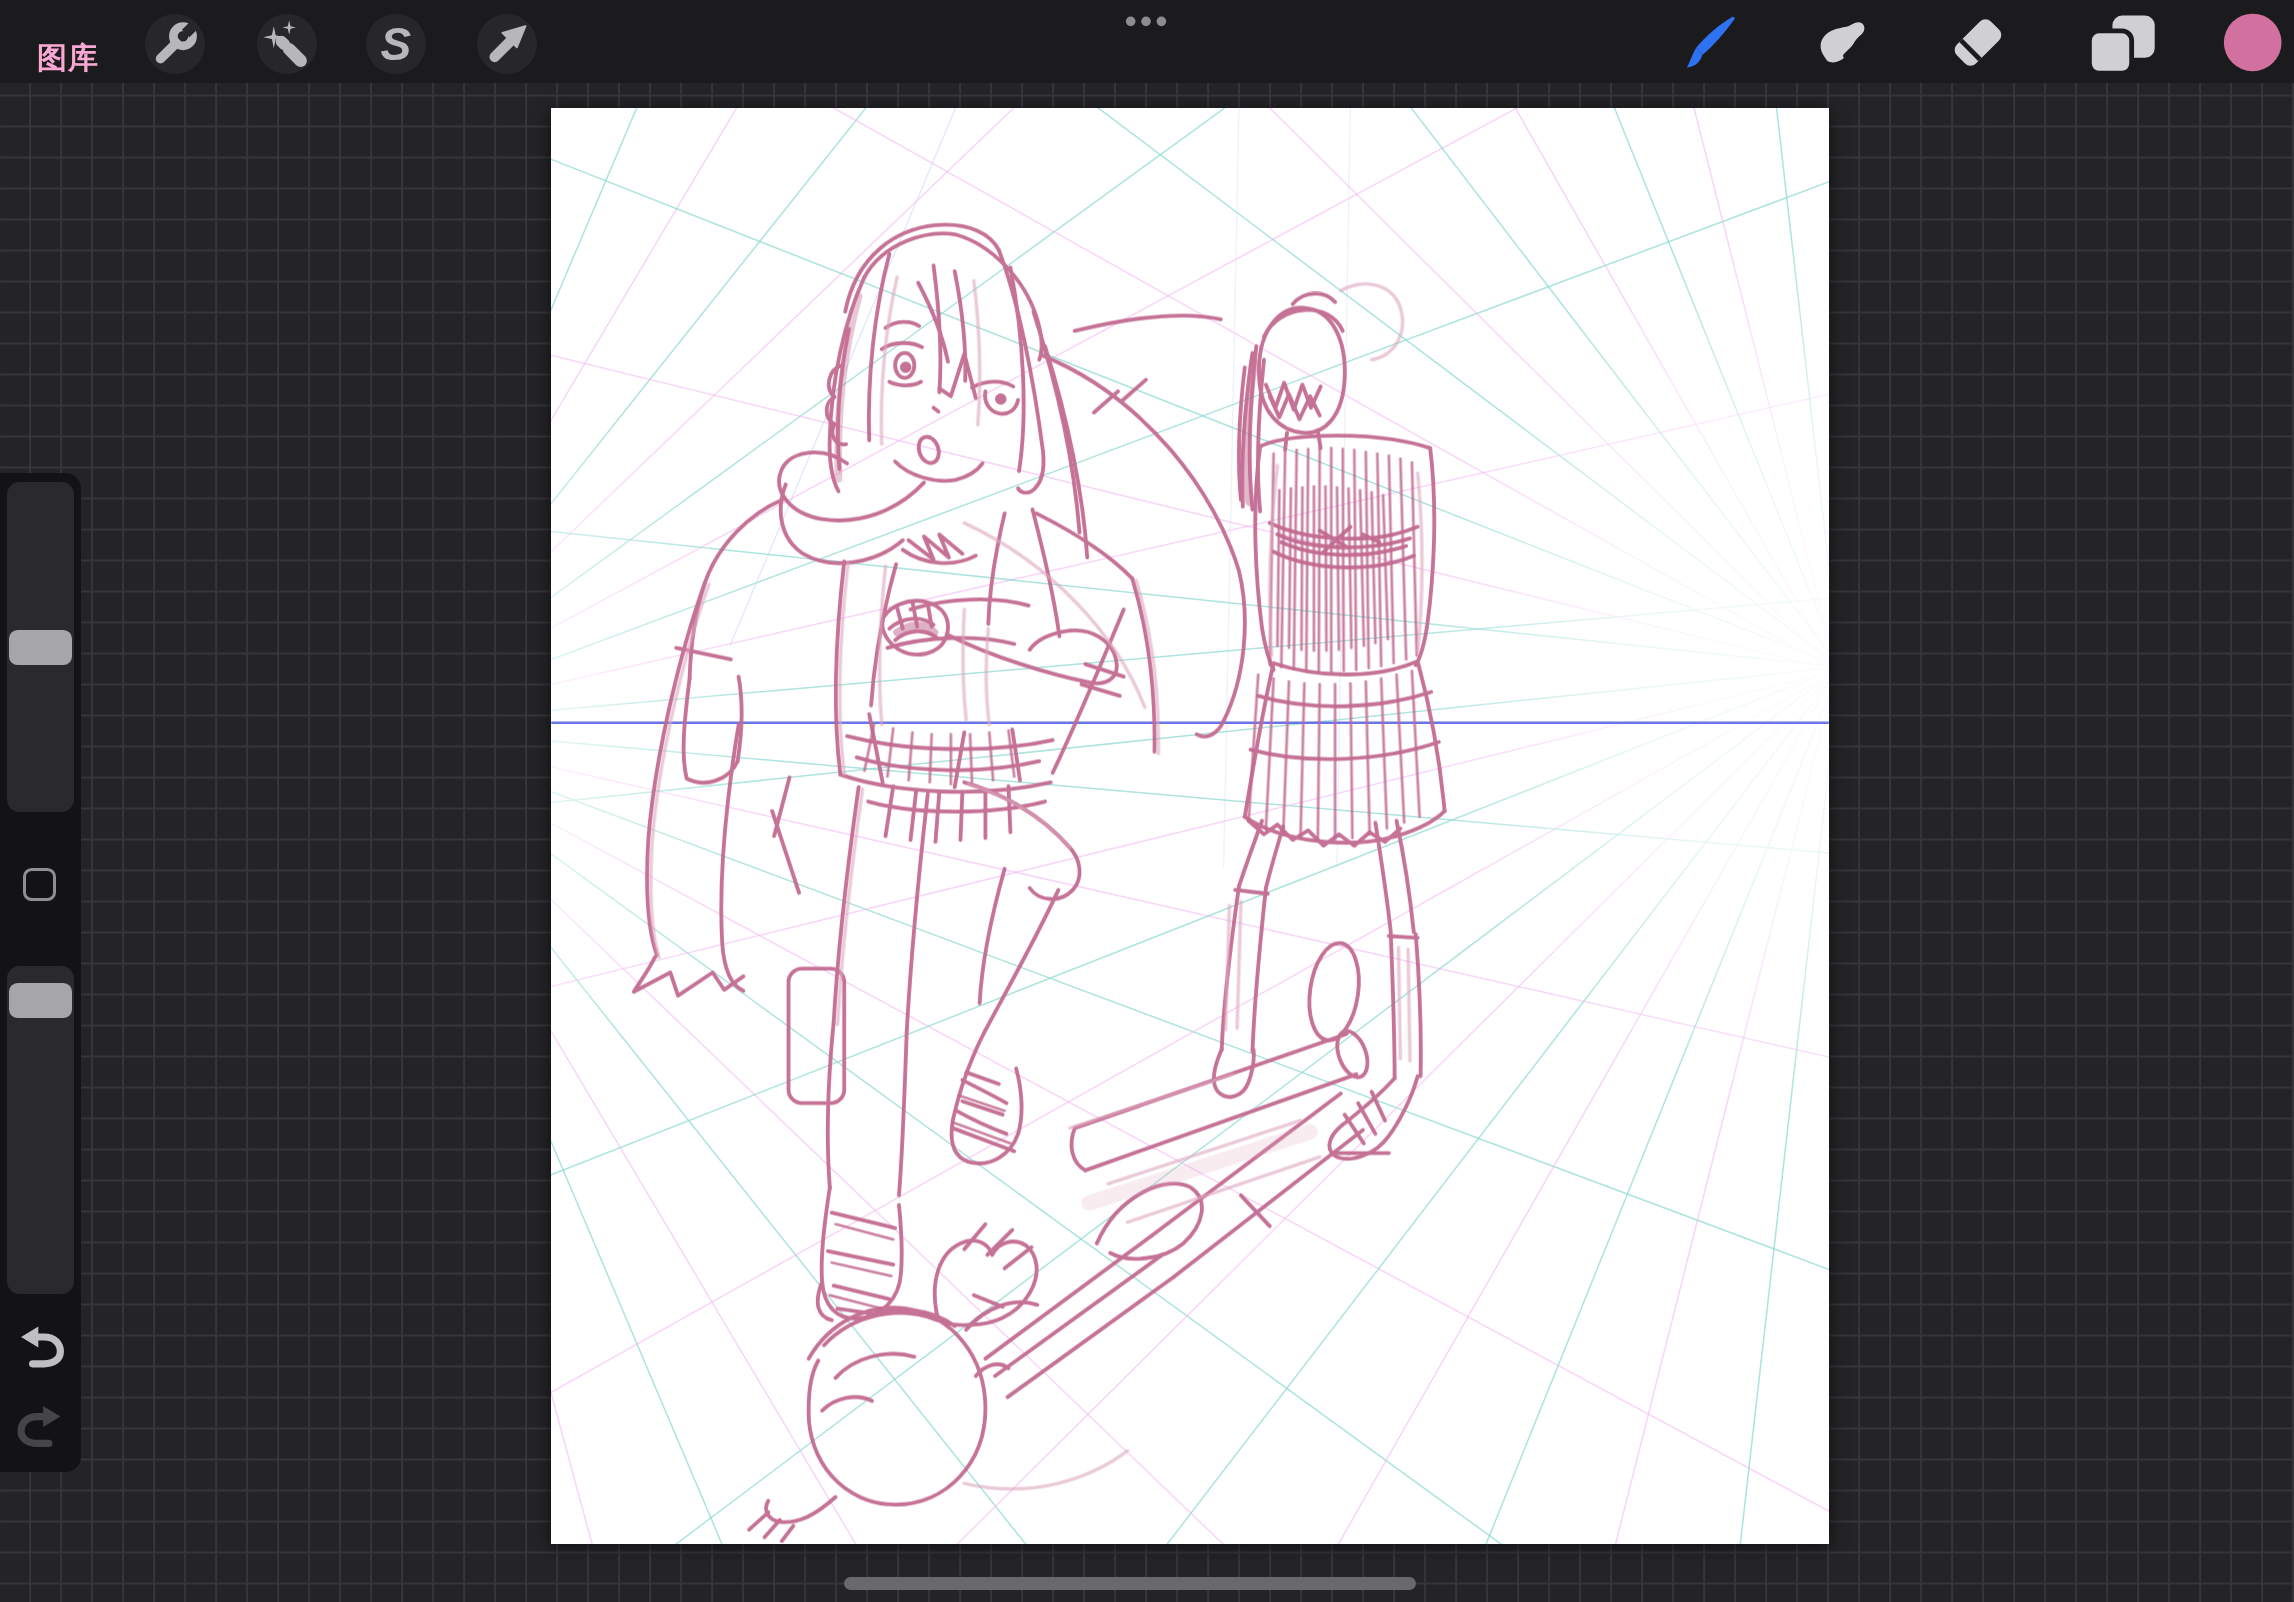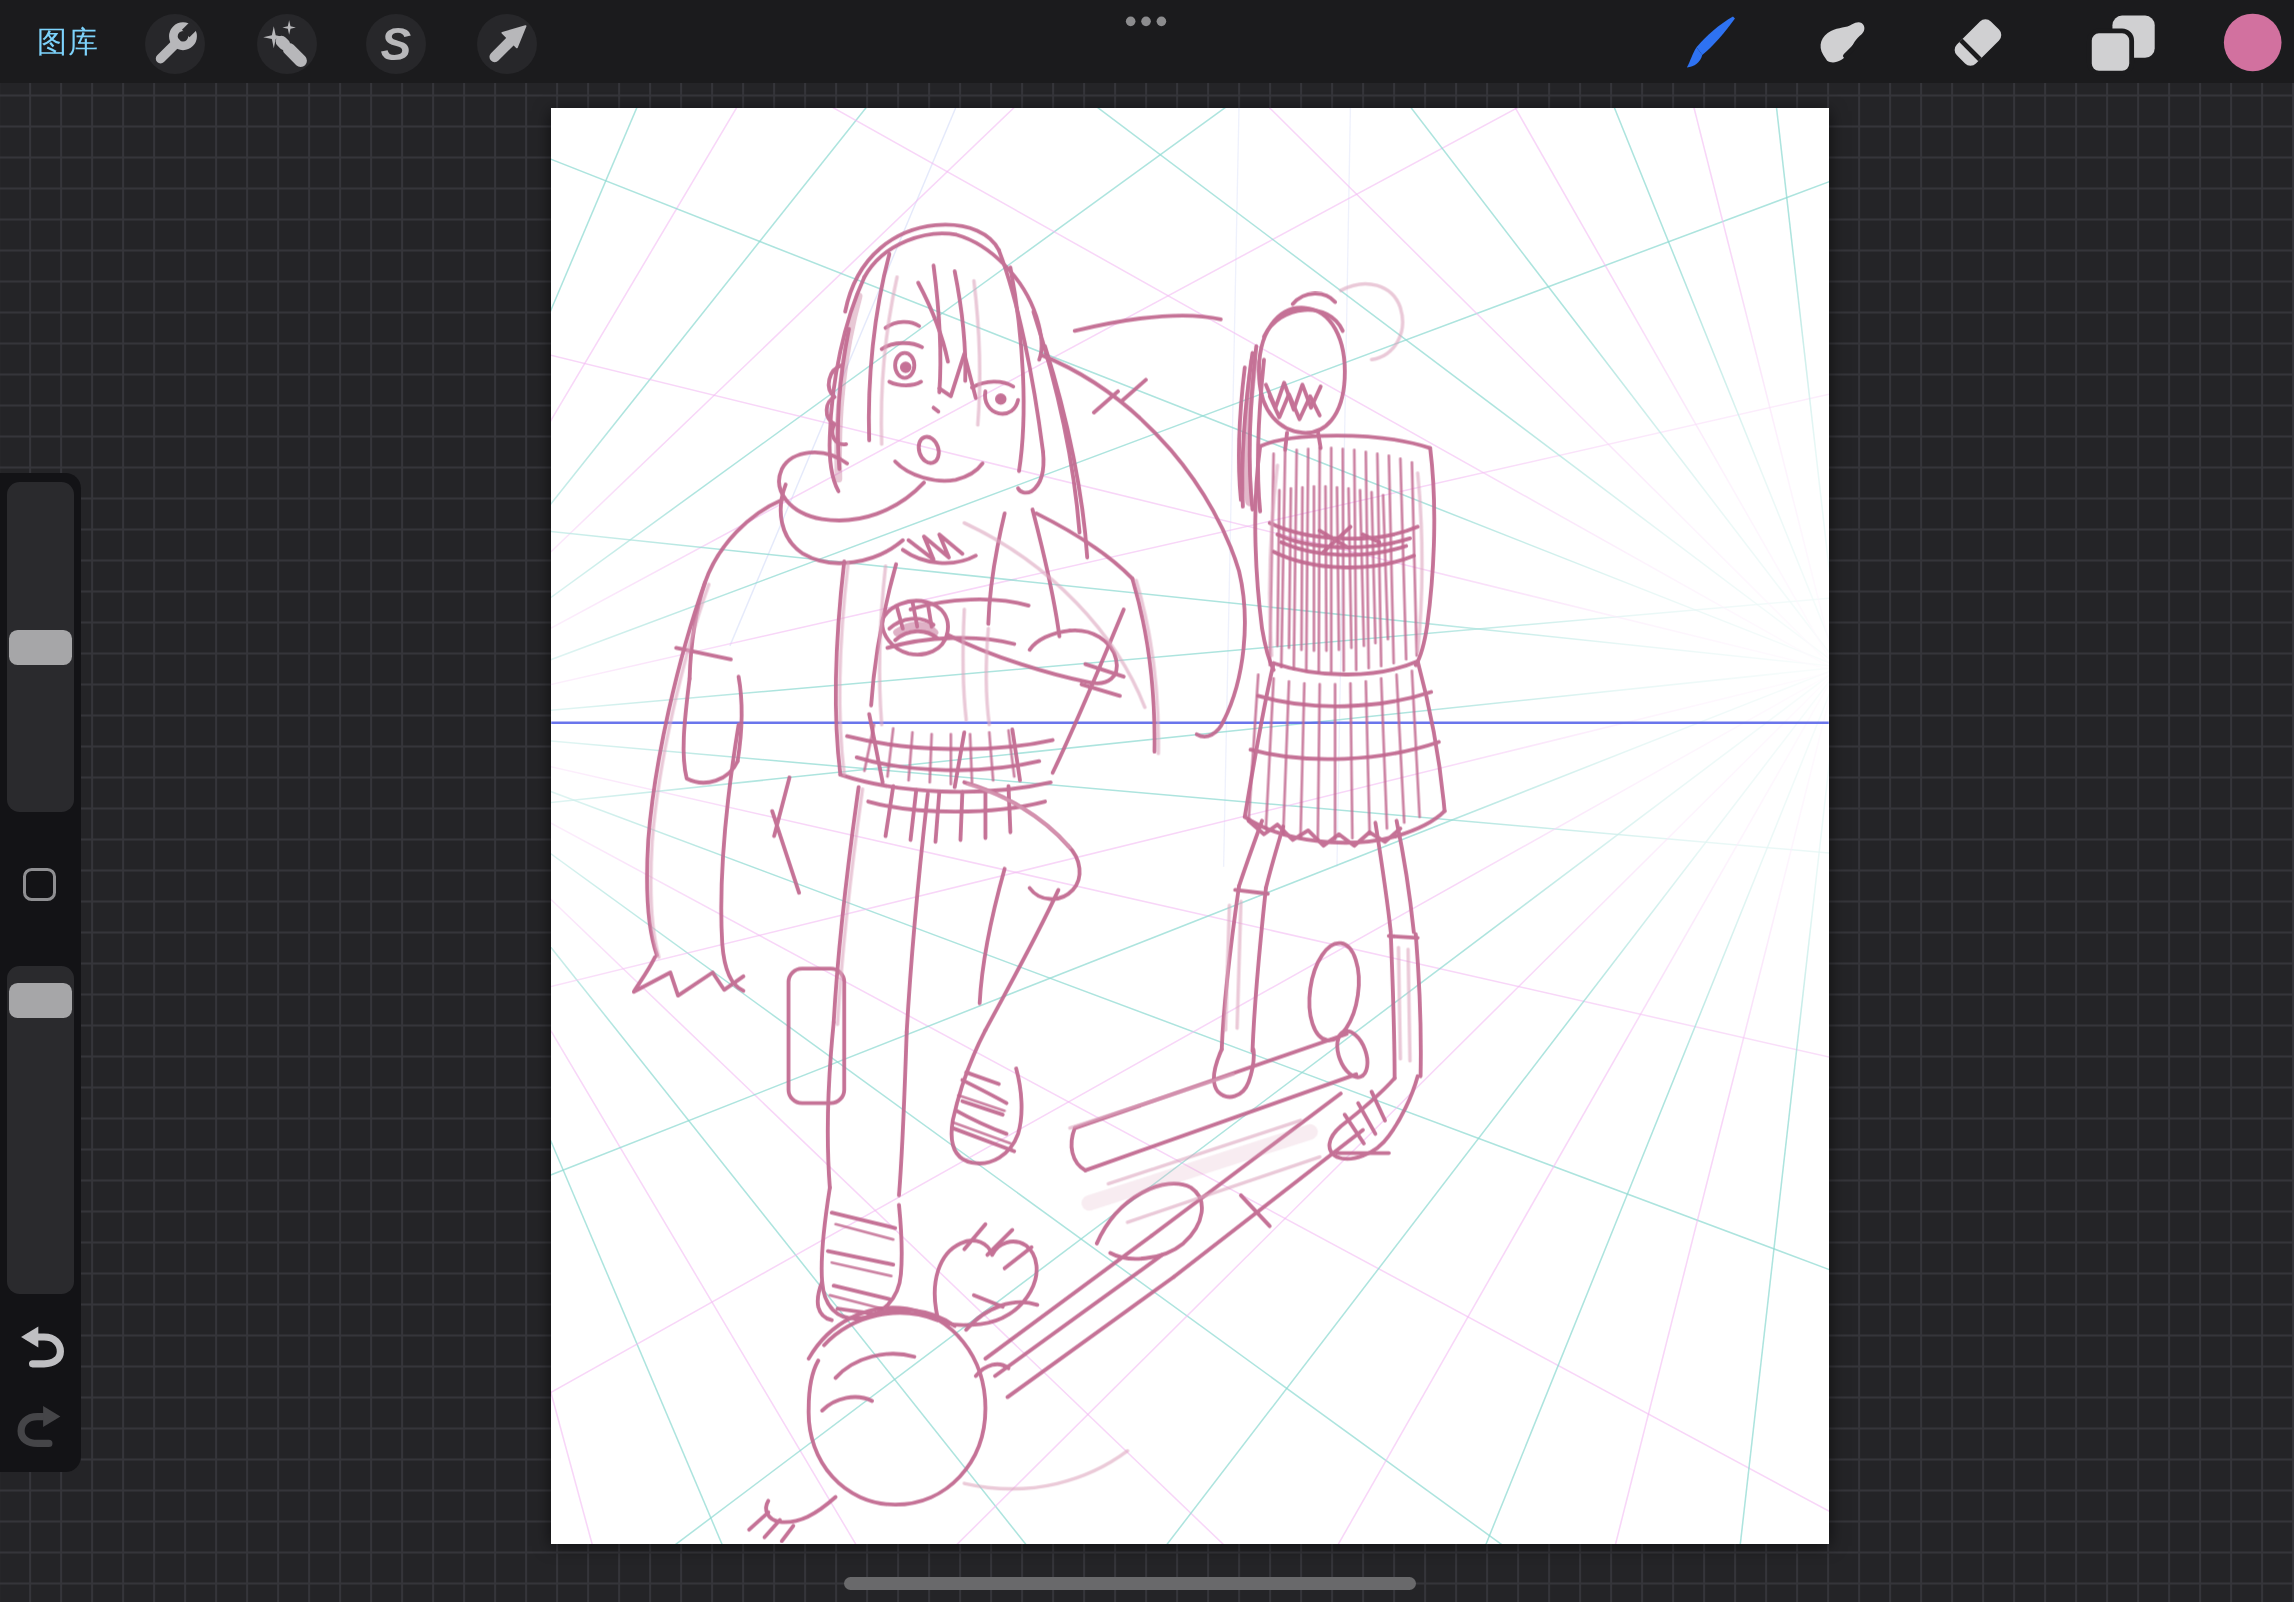--- a/index.html
+++ b/index.html
@@ -2,21 +2,21 @@
 <html><head><meta charset="utf-8">
 <style>
   html,body{margin:0;padding:0;width:2294px;height:1602px;overflow:hidden;
     font-family:"Liberation Sans",sans-serif;background:#242427;}
   #stage{position:absolute;inset:0;width:2294px;height:1602px;}
   #gridbg{position:absolute;left:0;top:83px;width:2294px;height:1520px;background:#242427;
     background-image:linear-gradient(#35353a 1.9px,transparent 1.9px),linear-gradient(90deg,#35353a 1.9px,transparent 1.9px);
     background-size:31px 31px;background-position:-1.9px 11.5px;}
   #topbar{position:absolute;left:0;top:0;width:2294px;height:83px;background:#1b1b1d;}
   .tcirc{position:absolute;top:14.4px;width:60px;height:60px;border-radius:50%;background:#27272a;}
-  #gallery{position:absolute;left:37px;top:0;height:83px;line-height:83px;color:#7dd3fc;font-size:30px;letter-spacing:1px;}
+  #gallery{position:absolute;left:37px;top:16px;height:83px;line-height:83px;color:#f9a8d4;font-size:30px;letter-spacing:1px;font-weight:bold;}
   #sidebar{position:absolute;left:0;top:473px;width:81px;height:999px;background:#131316;border-radius:0 15.4px 15.4px 0;}
   .strack{position:absolute;left:6.7px;width:67px;background:#2a2a2d;border-radius:12.5px;}
   .shandle{position:absolute;left:8.6px;width:63px;height:35px;background:#a6a6a8;border-radius:8.6px;}
   #sqbtn{position:absolute;left:23px;top:868px;width:27px;height:27px;border:3.8px solid #8f8f92;border-radius:8.6px;}
   #canvas{position:absolute;left:551px;top:108px;width:1278px;height:1436px;background:#ffffff;
     box-shadow:0 2.9px 15.4px rgba(0,0,0,0.62);}
   #hscroll{position:absolute;left:844px;top:1577px;width:572px;height:12.5px;background:#69696b;border-radius:6.7px;}
 </style></head>
 <body>
 <div id="stage">

